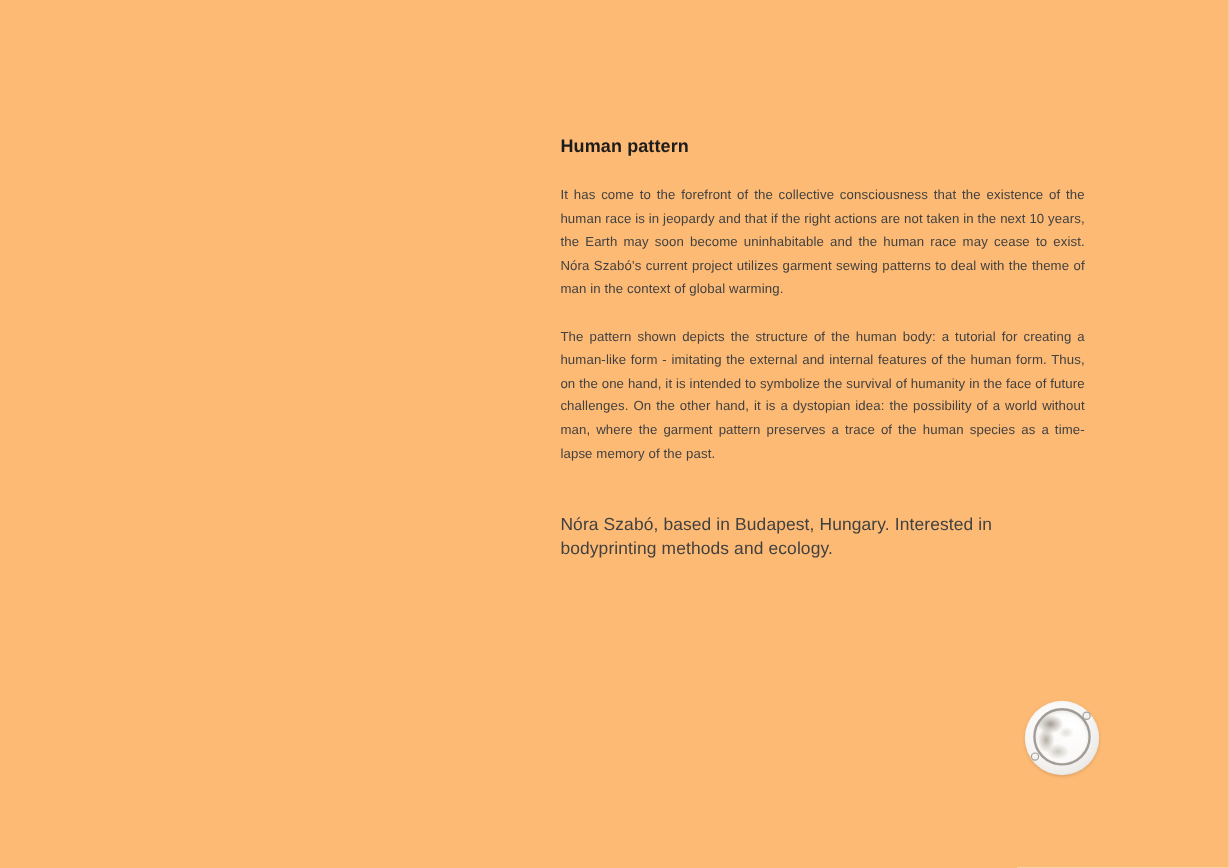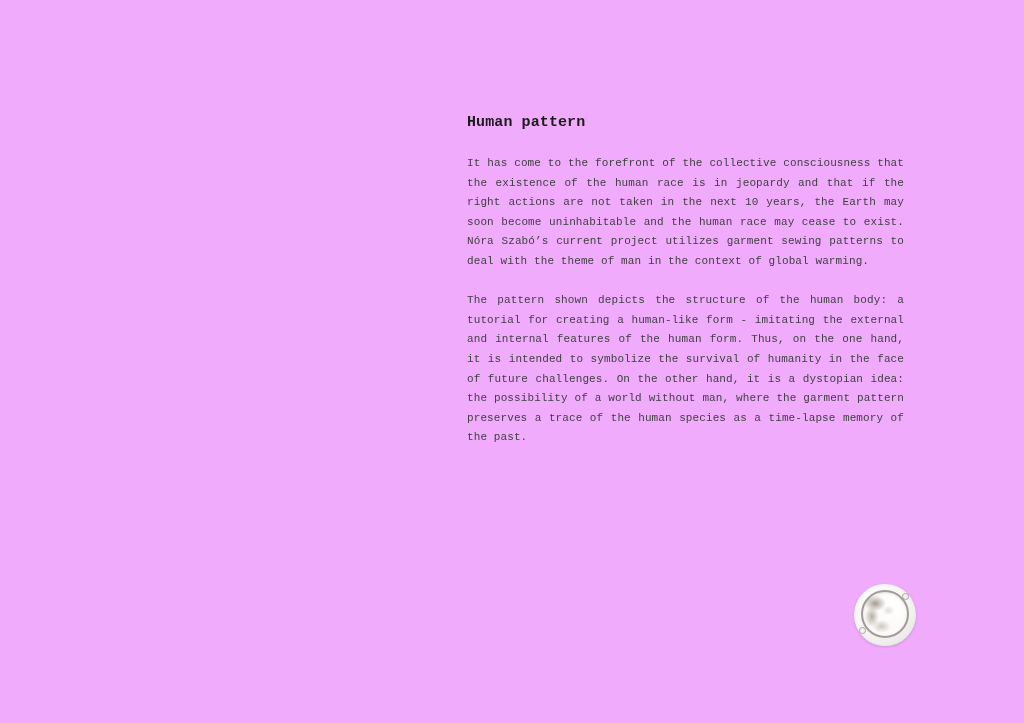--- a/index.html
+++ b/index.html
@@ -10,22 +10,21 @@
   body {
     width: 1024px;
     height: 723px;
     position: relative;
     overflow: hidden;
     font-family: "Liberation Sans", "DejaVu Sans", sans-serif;
   }
   .page {
     position: absolute;
     inset: 0;
-    background: #f0abfc;
-    font-family: Liberation Mono, monospace;
+    background: #fdba74;
   }
   .content {
     position: absolute;
     left: 467px;
     top: 114px;
     width: 437px;
   }
   .doc-title {
     font-size: 15px;
     font-weight: 700;
@@ -98,20 +97,21 @@
 
 <div class="page">
 
   <div class="content">
     <h1 class="doc-title">Human pattern</h1>
 
     <p class="doc-para">It has come to the forefront of the collective consciousness that the existence of the human race is in jeopardy and that if the right actions are not taken in the next 10 years, the Earth may soon become uninhabitable and the human race may cease to exist. Nóra Szabó’s current project utilizes garment sewing patterns to deal with the theme of man in the context of global warming.</p>
 
     <p class="doc-para">The pattern shown depicts the structure of the human body: a tutorial for creating a human-like form - imitating the external and internal features of the human form. Thus, on the one hand, it is intended to symbolize the survival of humanity in the face of future challenges. On the other hand, it is a dystopian idea: the possibility of a world without man, where the garment pattern preserves a trace of the human species as a time-lapse memory of the past.</p>
 
+    <p class="doc-bio">Nóra Szabó, based in Budapest, Hungary. Interested in bodyprinting methods and ecology.</p>
   </div>
 
   <div class="globe">
     <div class="globe-outer"></div>
     <div class="globe-inner"></div>
     <span class="globe-nub nub-tr"></span>
     <span class="globe-nub nub-bl"></span>
   </div>
 
 </div>

